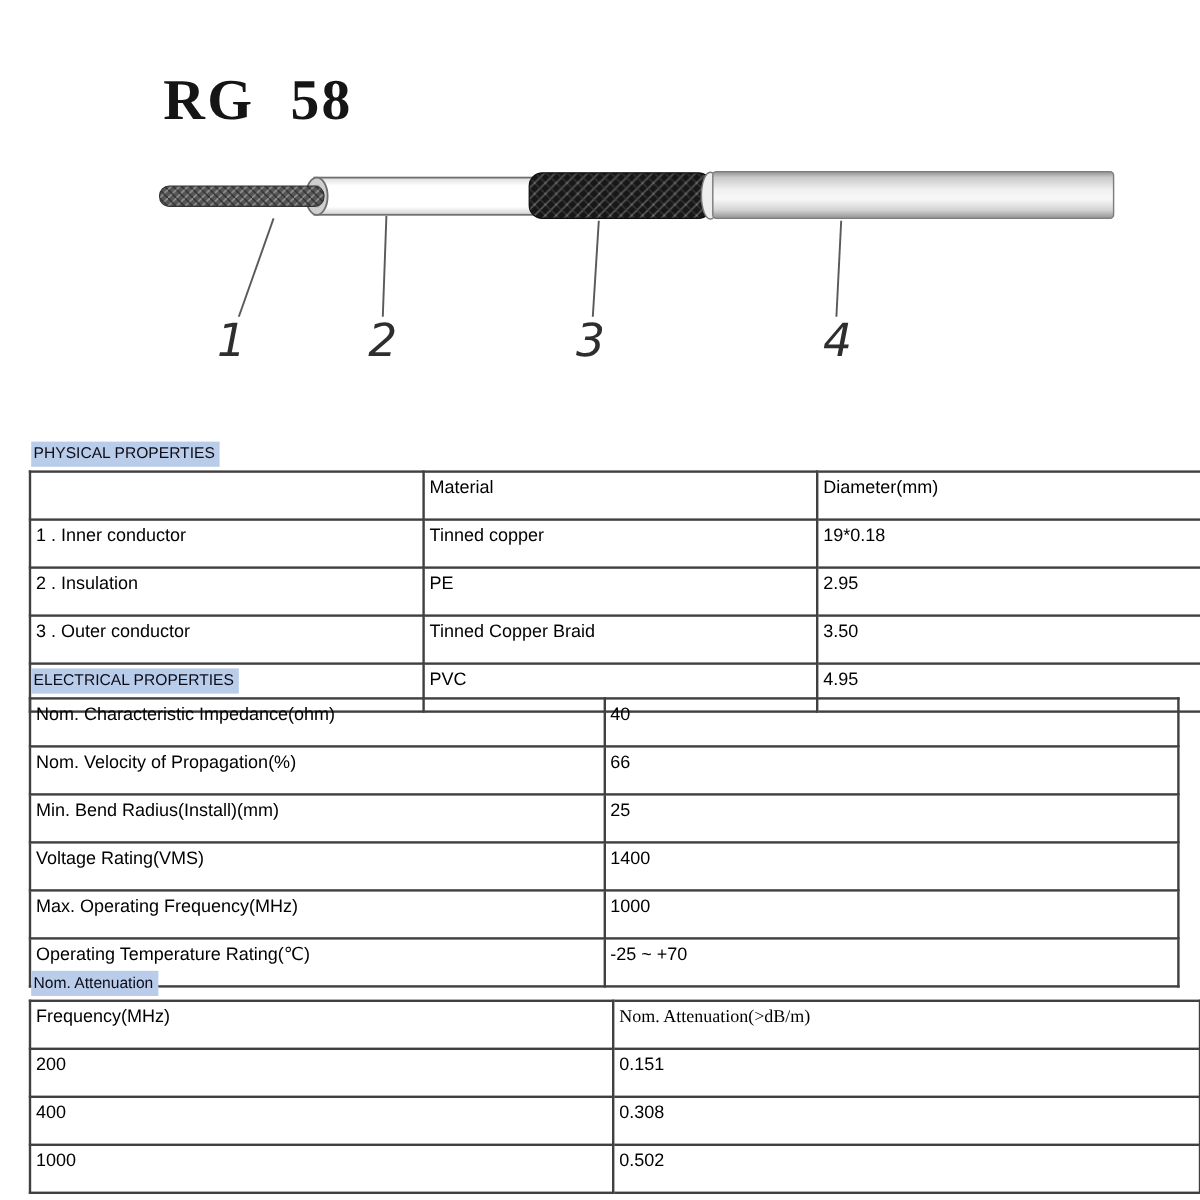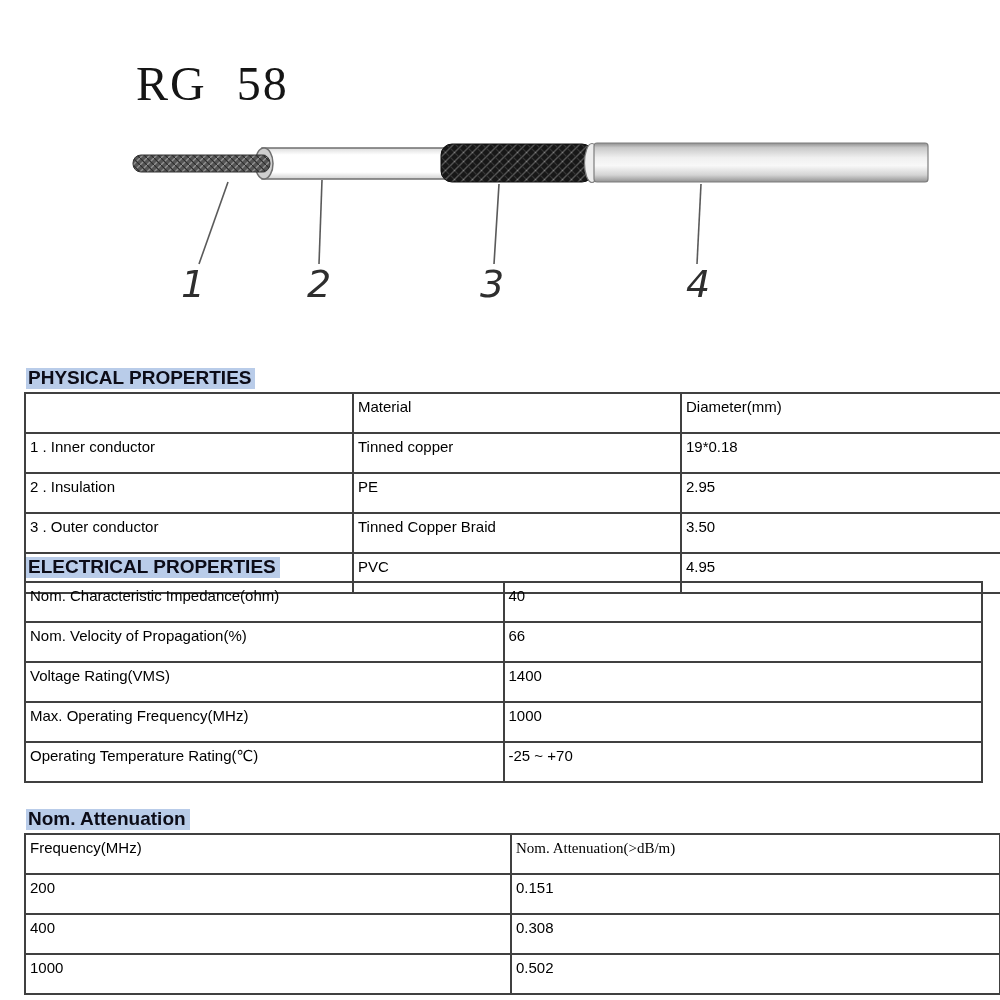--- a/index.html
+++ b/index.html
@@ -3,33 +3,33 @@
 <meta charset="utf-8">
 <style>
   html,body { margin:0; padding:0; background:#ffffff; }
   .page {
     position:relative; width:1000px; height:1000px; background:#ffffff;
     font-family:"Liberation Sans","DejaVu Sans",sans-serif; overflow:hidden;
   }
   .title {
     position:absolute; left:136px; top:56px; margin:0;
     font-family:"Liberation Serif","DejaVu Serif",serif;
-    font-weight:normal; font-size:48px; color:#151515;
+    font-weight:bold; font-size:48px; color:#151515;
     word-spacing:16px; letter-spacing:2px;
   }
   .diagram-svg { position:absolute; left:0; top:130px; }
   .diagram-num {
     position:absolute; width:34px; text-align:center;
     font-style:italic; font-size:38px; color:#2e2e2e;
     font-family:"DejaVu Sans","Liberation Sans",sans-serif;
   }
   .sec { position:absolute; left:24px; }
   .sec-heading {
     display:inline-block; margin:0 0 3px 2px;
-    font-size:19px; font-weight:bold; color:#0c0c18;
+    font-size:13px; font-weight:normal; color:#0c0c18;
     background:#b9cce9; padding:1px 4px 2px 2px; line-height:18px;
   }
   table.props {
     border-collapse:collapse; table-layout:fixed; width:959px;
     font-size:15px; color:#000;
   }
   table.props td {
     border:2px solid #404040; height:26px; padding:0 2px 12px 4px;
     vertical-align:middle; white-space:nowrap; overflow:hidden;
     line-height:18px;
@@ -145,20 +145,24 @@
       <tbody>
       <tr>
         <td>Nom. Characteristic Impedance(ohm)</td>
         <td>40</td>
       </tr>
       <tr>
         <td>Nom. Velocity of Propagation(%)</td>
         <td>66</td>
       </tr>
       <tr>
+        <td>Min. Bend Radius(Install)(mm)</td>
+        <td>25</td>
+      </tr>
+      <tr>
         <td>Voltage Rating(VMS)</td>
         <td>1400</td>
       </tr>
       <tr>
         <td>Max. Operating Frequency(MHz)</td>
         <td>1000</td>
       </tr>
       <tr>
         <td>Operating Temperature Rating(℃)</td>
         <td>-25 ~ +70</td>

